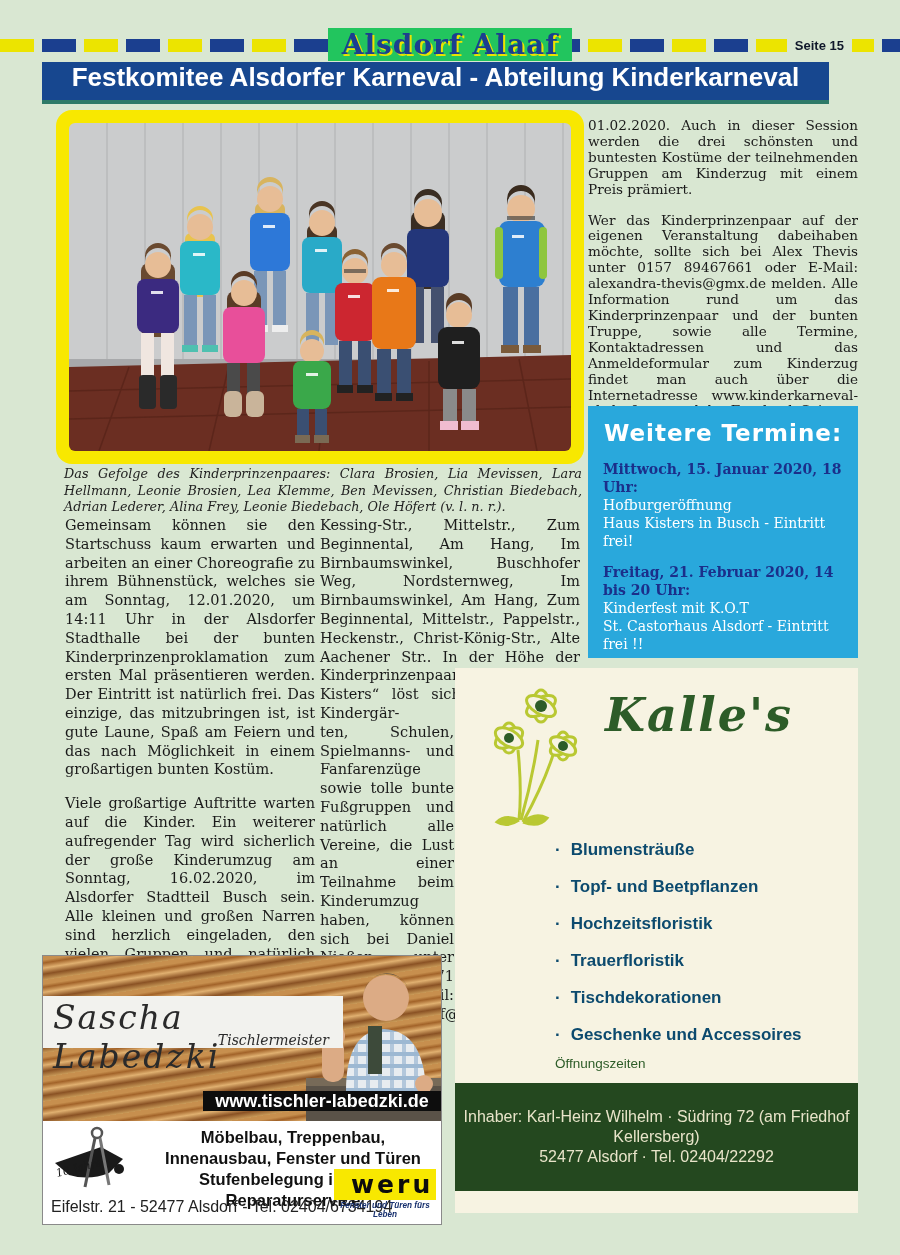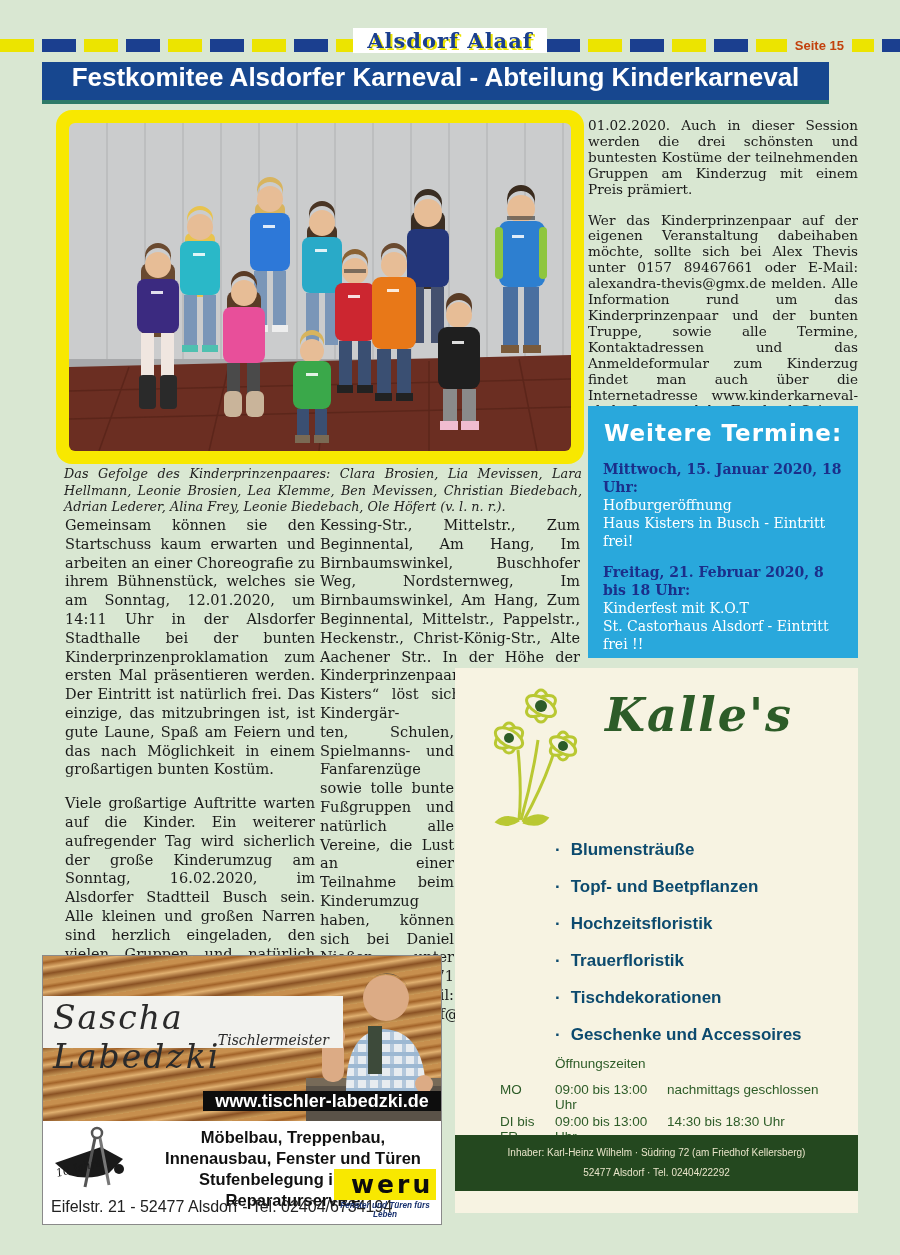--- a/index.html
+++ b/index.html
@@ -3,25 +3,25 @@
 <meta charset="utf-8">
 <style>
   html,body{margin:0;padding:0;}
   .page{position:relative;width:900px;height:1255px;background:#d9e7d2;overflow:hidden;
         font-family:"DejaVu Serif", serif;color:#1a1a1a;}
 
   
   .stripe{position:absolute;left:0;top:39px;width:900px;height:13px;
     background:repeating-linear-gradient(90deg,#ece400 0 34px,#d9e7d2 34px 42px,#1b3f8f 42px 76px,#d9e7d2 76px 84px);}
   .masthead{position:absolute;left:0;top:28px;width:900px;text-align:center;}
-  .masthead span{display:inline-block;background:#ffffff;padding:0 14px;
-    font-family:"DejaVu Serif", serif;font-weight:bold;font-size:21px;color:#1b3f8f;
+  .masthead span{display:inline-block;background:#22c55e;padding:0 14px;
+    font-family:"DejaVu Serif", serif;font-weight:bold;font-size:28px;color:#1b3f8f;
     text-shadow:2px 2px 0 #ece400;letter-spacing:1px;}
   .pagenum{position:absolute;right:48px;top:38px;background:#d9e7d2;padding:0 8px;
-    font-family:"Liberation Sans", sans-serif;font-weight:bold;font-size:13px;color:#c2410c;}
+    font-family:"Liberation Sans", sans-serif;font-weight:bold;font-size:13px;color:#0f172a;}
 
   .banner{position:absolute;left:42px;top:62px;width:787px;height:38px;background:#17478f;
     border-bottom:4px solid #2e7a68;display:flex;justify-content:center;}
   .banner div{font-family:"Liberation Sans", sans-serif;font-weight:bold;font-size:26px;color:#ffffff;}
 
   
   .photo{position:absolute;left:58px;top:112px;width:524px;height:350px;
     background:#f8e800;border-radius:14px;box-shadow:0 0 0 2px #f8e800;}
   .photo svg{position:absolute;left:11px;top:11px;border-radius:6px;}
   .caption{position:absolute;left:64px;top:466px;width:518px;
@@ -53,21 +53,21 @@
     font-size:46px;color:#2d5c28;letter-spacing:2px;}
   .brand-caps{font-weight:bold;font-size:26px;color:#abc32a;letter-spacing:1px;margin-top:4px;
     font-family:"DejaVu Sans", sans-serif;}
   .services{position:absolute;left:100px;top:172px;}
   .services .sv{font-weight:bold;font-size:17px;color:#0c4a6e;margin-bottom:17px;}
   .services .sv .dot{margin-right:10px;}
   .hours{position:absolute;left:45px;top:388px;color:#2d5c28;font-size:13.5px;line-height:15.5px;}
   .hours .htitle{margin-left:55px;margin-bottom:10px;}
   .hrow{display:grid;grid-template-columns:55px 112px auto;margin-bottom:1px;}
   .kfooter{position:absolute;left:0;bottom:22px;width:403px;background:#24481f;color:#e8e4c9;
-    text-align:center;padding:8px 0;font-size:10px;line-height:20px;}
+    text-align:center;padding:24px 0;font-size:16px;line-height:20px;}
 
   
   .labedzki{position:absolute;left:42px;top:955px;width:400px;height:270px;background:#ffffff;
     border:1px solid #8a8a8a;box-sizing:border-box;font-family:"Liberation Sans", sans-serif;}
   .wood{position:absolute;left:0;top:0;width:398px;height:165px;overflow:hidden;
     background:repeating-linear-gradient(171deg,#c78f4e 0 4px,#a26329 7px,#e0b070 12px,#8a5224 18px,#c99a58 24px);}
   .nameband{position:absolute;left:0;top:40px;width:300px;height:52px;background:#f2f2ee;}
   .nameband .sname{position:absolute;left:10px;top:2px;font-family:"DejaVu Serif", serif;
     font-style:italic;font-size:33px;color:#2a2a2a;letter-spacing:2px;font-weight:200;}
   .nameband .stitle{position:absolute;right:14px;top:36px;font-family:"DejaVu Serif", serif;
@@ -278,21 +278,21 @@
   </div>
 
   <div class="termine">
     <h2>Weitere Termine:</h2>
     <div class="event">
       <div class="edate">Mittwoch, 15. Januar 2020, 18 Uhr:</div>
       <div class="eline">Hofburgeröffnung</div>
       <div class="eline">Haus Kisters in Busch - Eintritt frei!</div>
     </div>
     <div class="event">
-      <div class="edate">Freitag, 21. Februar 2020, 8 bis 18 Uhr:</div>
+      <div class="edate">Freitag, 21. Februar 2020, 14 bis 20 Uhr:</div>
       <div class="eline">Kinderfest mit K.O.T</div>
       <div class="eline">St. Castorhaus Alsdorf - Eintritt frei !!</div>
     </div>
     <div class="event">
       <div class="edate">Dienstag, 25. Februar 2020, 18 Uhr:</div>
       <div class="eline">Auskleidung</div>
       <div class="eline">Haus Kisters in Busch - Eintritt frei!</div>
     </div>
   </div>
 

